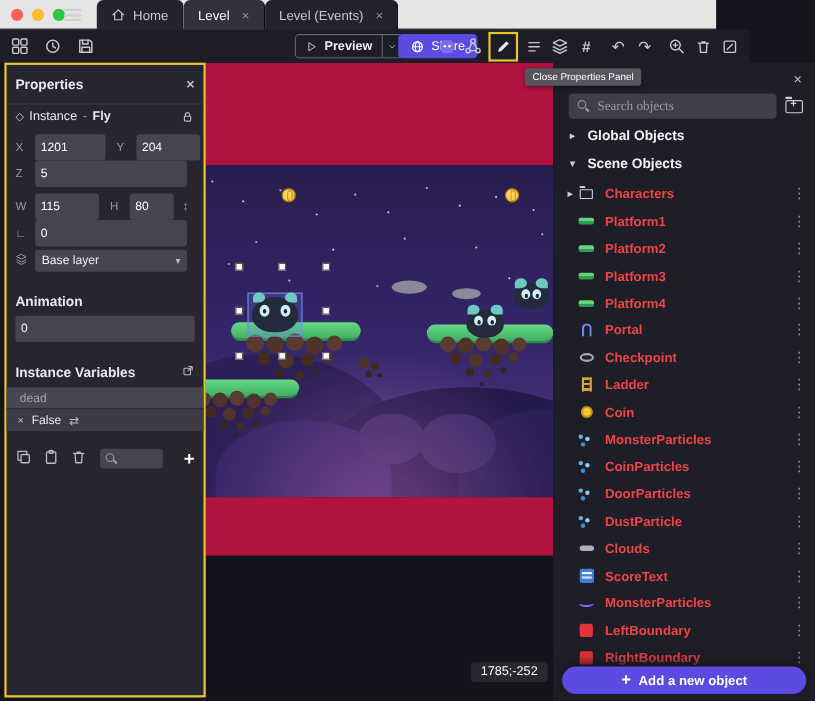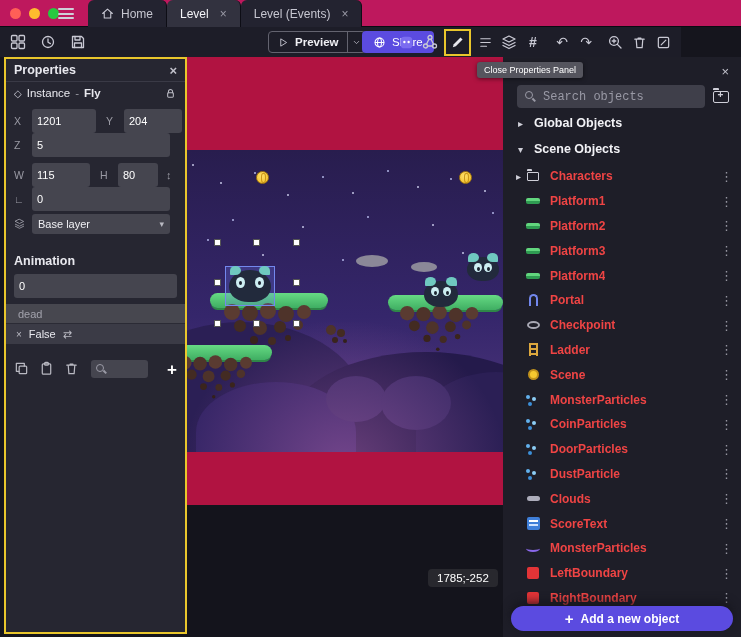--- a/index.html
+++ b/index.html
@@ -1,21 +1,21 @@
 <!DOCTYPE html>
 <html><head>
 <meta charset="utf-8">
 <style>
   * { margin:0; padding:0; box-sizing:border-box; }
   html,body { width:741px; height:637px; overflow:hidden; }
   body { background:#15151d; font-family:"Liberation Sans","DejaVu Sans",sans-serif; color:#e8e8ee; position:relative; }
   svg { fill:none; stroke:#c9c9d4; stroke-width:1.3; stroke-linecap:round; stroke-linejoin:round; }
 
   
-  .titlebar { position:absolute; left:0; top:0; width:741px; height:27px; background:#be185d; border-bottom:1px solid #0b0b12; }
+  .titlebar { position:absolute; left:0; top:0; width:651px; height:27px; background:#e5e5e5; border-bottom:1px solid #0b0b12; }
   .traffic { position:absolute; left:10px; top:8px; display:flex; gap:8px; }
   .tl { width:11px; height:11px; border-radius:50%; }
   .tl.red { background:#ff5f57; } .tl.yellow { background:#febc2e; } .tl.green { background:#28c840; }
   .burger { position:absolute; left:58px; top:8px; width:16px; height:11px; display:flex; flex-direction:column; justify-content:space-between; }
   .burger i { height:2px; background:#cfcfd8; border-radius:1px; }
   .tabs { position:absolute; left:88px; top:0; height:27px; display:flex; }
   .tab { display:flex; align-items:center; gap:7px; padding:0 13px; font-size:12px; color:#c6c6d0; background:#232330; border-right:1px solid #0d0d15; border-radius:6px 6px 0 0; }
   .tab.active { background:#32323f; color:#f4f4f8; }
   .tab-x { font-size:12px; color:#9a9aa6; margin-left:4px; cursor:default; }
 
@@ -28,21 +28,21 @@
   .preview-arrow { width:18px; height:100%; display:flex; align-items:center; justify-content:center; border-left:1px solid #63636f; }
   .share-btn { position:absolute; left:362px; top:4px; height:22px; display:flex; align-items:center; gap:6px; padding:0 11px; background:#5b4be0; border:none; border-radius:4px; color:#fff; font-size:11.5px; font-weight:normal; }
   .tb-right { position:absolute; right:8px; top:0; height:30px; display:flex; align-items:center; gap:4px; }
   .hl-box { width:27px; height:27px; border:2px solid #e9c62c; display:flex; align-items:center; justify-content:center; }
   .uarr { font-size:14px; color:#c9c9d4; }
 
   .tooltip { position:absolute; left:477px; top:62px; background:#55555e; color:#fff; font-size:9px; padding:3px 7px; border-radius:3px; z-index:40; box-shadow:0 1px 4px rgba(0,0,0,.5); }
 
   
   .props { position:absolute; left:4px; top:57px; width:183px; height:577px; background:#262631; border:2px solid #e9c62c; z-index:10; font-size:11.5px; }
-  .p-header { display:flex; align-items:center; justify-content:space-between; height:23px; padding:0 8px; border-bottom:1px solid #3a3a46; font-size:12.5px; font-weight:bold; }
+  .p-header { display:flex; align-items:center; justify-content:space-between; height:36px; padding:0 8px; border-bottom:1px solid #3a3a46; font-size:12.5px; font-weight:bold; }
   .x-btn { color:#c2c2cc; font-size:13px; cursor:default; }
   .p-inst { display:flex; align-items:center; gap:5px; height:22px; padding:0 8px; font-size:11.5px; }
   .p-inst .diamond { color:#c9c9d4; font-size:10px; }
   .p-inst .lock { margin-left:auto; display:flex; }
   .edit-btn { display:flex; align-items:center; justify-content:center; gap:6px; height:21px; margin:3px 7px 0 7px; width:calc(100% - 14px); border:1px solid #9a9aa6; border-radius:12px; background:transparent; color:#f0f0f4; font-size:11px; font-weight:bold; }
   .fields { padding:8px 8px 0 8px; }
   .frow { display:flex; align-items:center; height:18px; margin-bottom:6px; }
   .frow.gap { margin-top:12px; }
   .flabel { width:10px; color:#9a9aa4; font-size:10.5px; flex:0 0 auto; }
   .ficon { width:10px; color:#9a9aa4; font-size:10px; flex:0 0 auto; }
@@ -106,28 +106,28 @@
   .fly .el::after,.fly .er::after { content:""; position:absolute; width:3px; height:4px; background:#1c2430; border-radius:50%; left:3px; top:4px; }
   .f2{left:238px;top:224px;width:34px;height:26px;} .f3{left:281px;top:200px;width:32px;height:24px;}
   .f2 .el,.f2 .er,.f3 .el,.f3 .er{ width:8px;height:9px;top:6px; }
   .sel { position:absolute; left:31px; top:185px; width:80px; height:82px; z-index:6; }
   .sel .tint { position:absolute; left:8px; top:24px; width:50px; height:40px; background:rgba(110,130,255,.22); border:1px solid #7388ee; }
   .sel .fsel { left:12px; top:28px; width:42px; height:32px; }
   .hd { position:absolute; width:7px; height:7px; background:#fff; border:1px solid #555; }
   .hnw{left:-3px;top:-3px;} .hn{left:36px;top:-3px;} .hne{left:76px;top:-3px;}
   .hw{left:-3px;top:37px;} .he{left:76px;top:37px;}
   .hsw{left:-3px;top:78px;} .hs{left:36px;top:78px;} .hse{left:76px;top:78px;}
-  .coord { position:absolute; left:242px; top:512px; background:rgba(42,42,48,.92); color:#fff; font-size:11.5px; padding:3px 9px; border-radius:4px; z-index:8; }
+  .coord { position:absolute; left:242px; top:545px; background:rgba(42,42,48,.92); color:#fff; font-size:11.5px; padding:3px 9px; border-radius:4px; z-index:8; }
 
   
   .objects { position:absolute; left:503px; top:57px; width:238px; height:580px; background:#1e1e28; }
   .obj-close { position:absolute; right:12px; top:7px; color:#c2c2cc; font-size:13px; }
   .search-row { position:absolute; left:14px; right:12px; top:28px; height:23px; display:flex; align-items:center; gap:8px; }
   .search-box { flex:1; display:flex; align-items:center; gap:7px; background:#3f3f4a; border-radius:4px; height:23px; padding:0 8px; }
-  .search-box input { flex:1; background:transparent; border:none; outline:none; color:#fdba74; font-size:12px; font-family:Liberation Mono, monospace; }
+  .search-box input { flex:1; background:transparent; border:none; outline:none; color:#fdba74; font-size:12px; font-family:Liberation Serif, serif; }
   .search-box input::placeholder { color:#9a9aa6; }
   .folder-add { position:relative; width:16px; height:12px; border:1.5px solid #cfcfd8; border-radius:2px; flex:0 0 auto; }
   .folder-add::before { content:""; position:absolute; top:-4px; left:-1px; width:6px; height:2.5px; background:#cfcfd8; border-radius:1px 1px 0 0; }
   .folder-add::after { content:"+"; position:absolute; left:3.5px; top:-3px; color:#cfcfd8; font-size:10px; font-weight:bold; }
   .group-row { position:absolute; left:0; right:0; height:26px; display:flex; align-items:center; gap:8px; padding:0 8px 0 12px; }
   .g1{top:53px;} .g2{top:79px;}
   .chev { width:11px; color:#cfcfd8; font-size:10px; flex:0 0 auto; text-align:center; }
   .group-label { font-size:12.5px; font-weight:bold; color:#f2f2f6; }
   .obj-list { position:absolute; left:0; right:0; top:107px; bottom:0; overflow:hidden; }
   .orow { display:flex; align-items:center; height:24.8px; padding:0 8px 0 10px; }
@@ -345,20 +345,29 @@
           <span class="chev-d">▾</span>
         </div>
       </div>
     </div>
 
     <div class="sec-title">
       <span>Animation</span>
     </div>
     <input class="fin anim-input" value="0" style="">
 
+    <div class="sec-title">
+      <span>Instance Variables</span>
+      <span>
+        <svg width="12" height="12" viewBox="0 0 16 16" style="stroke:#b9b9c2">
+            <rect x="3" y="5" width="8" height="8" rx="1"></rect>
+            <path d="M9 3 h4 v4 M13 3 l-5 5"></path>
+          </svg>
+      </span>
+    </div>
     <div class="varbox">
       <div class="var-name">
         <span>dead</span>
       </div>
       <div class="var-val">
         <span class="var-x">×</span>
         <span>False</span>
         <span class="swap">⇄</span>
       </div>
     </div>
@@ -542,21 +551,21 @@
             <i class="oi-ladder"></i>
           </span>
         <span class="olabel">Ladder</span>
         <span class="kebab">⋮</span>
       </div>
       <div class="orow">
         <span class="chev"></span>
           <span class="oi">
             <i class="oi-coin"></i>
           </span>
-        <span class="olabel">Scene</span>
+        <span class="olabel">Coin</span>
         <span class="kebab">⋮</span>
       </div>
       <div class="orow">
         <span class="chev"></span>
           <span class="oi">
             <i class="oi-particles"></i>
           </span>
         <span class="olabel">MonsterParticles</span>
         <span class="kebab">⋮</span>
       </div>

